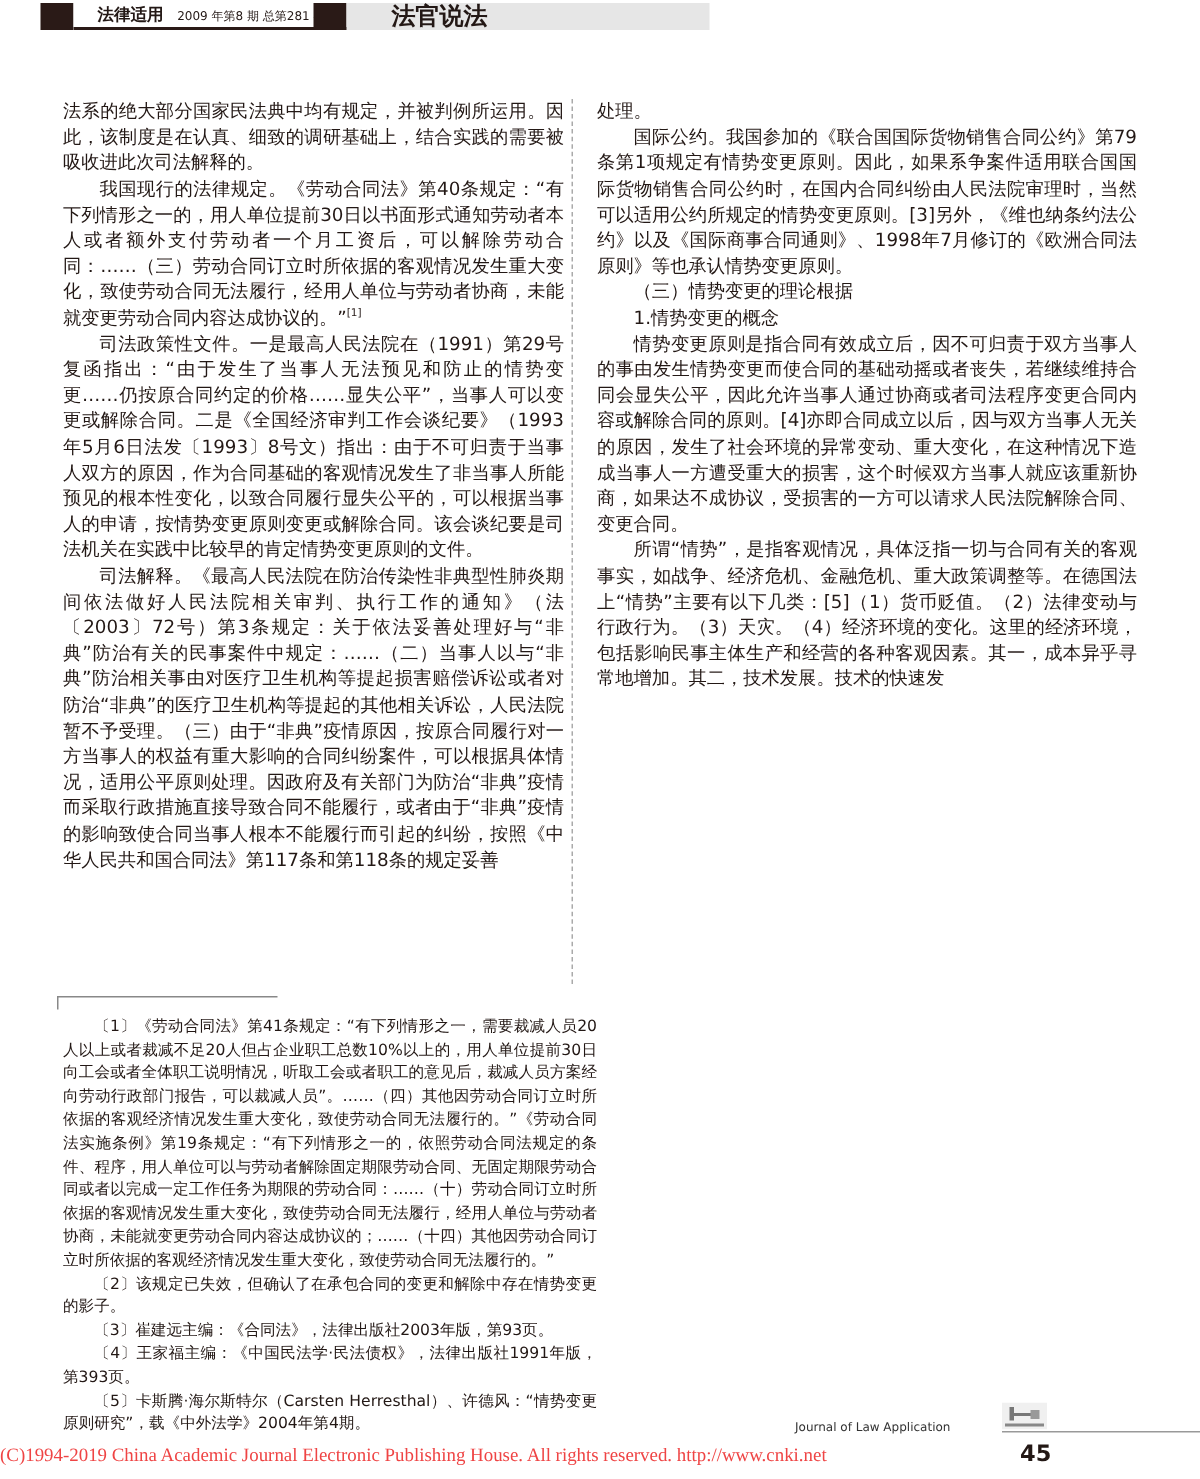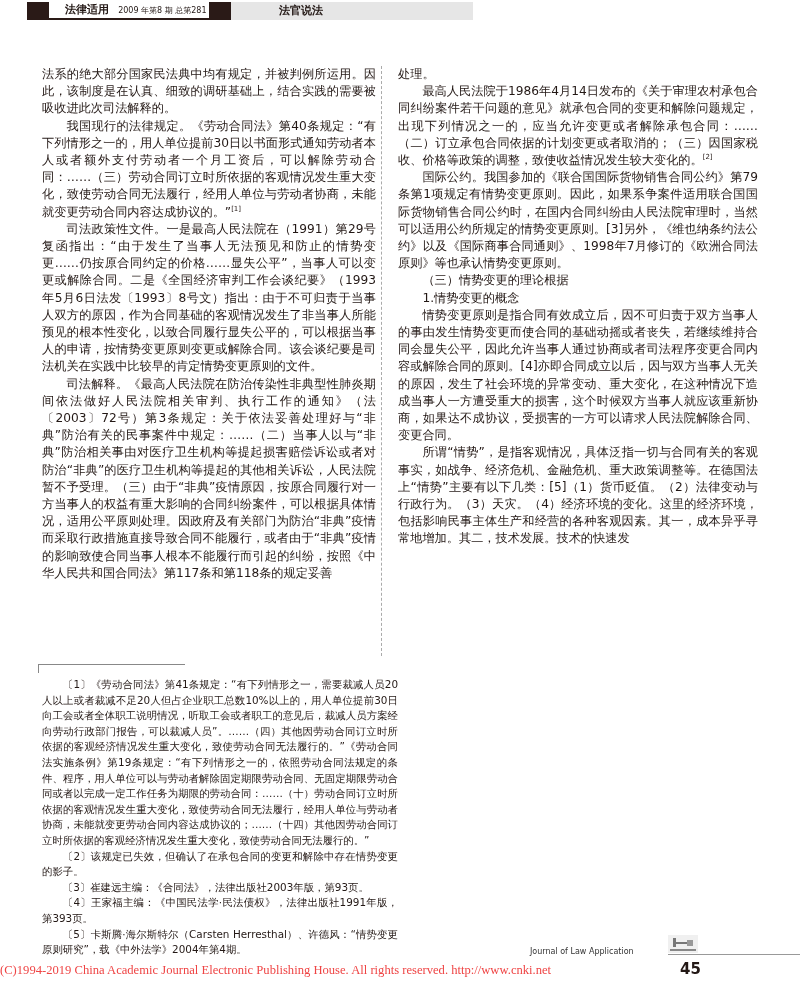--- a/index.html
+++ b/index.html
@@ -9,21 +9,21 @@
       color: #231815;
     }
     .header { position: absolute; left: 27px; top: 2px; width: 446px; height: 18px; }
     .header-dark-left { position: absolute; left: 0; top: 0; width: 22px; height: 18px; background: #2a1a17; }
     .header-journal { position: absolute; left: 22px; top: 0; width: 184px; height: 16px; background: #fff;
       border-bottom: 2px solid #2a1a17; font-size: 10px; line-height: 16px; text-align: center; white-space: nowrap; }
     .header-journal .jname { font-size: 11px; font-weight: bold; margin-right: 6px; }
     .header-journal .jissue { font-size: 8px; }
     .header-dark-mid { position: absolute; left: 182px; top: 0; width: 22px; height: 18px; background: #2a1a17; }
     .header-section { position: absolute; left: 204px; top: 0; width: 242px; height: 18px; background: #e6e6e6;
-      font-size: 11px; font-weight: bold; line-height: 18px; padding-left: 48px; box-sizing: border-box; }
+      font-size: 16px; font-weight: bold; line-height: 18px; padding-left: 30px; box-sizing: border-box; }
 
     .col { position: absolute; top: 66px; font-size: 12.2px; line-height: 17.2px; text-align: justify; }
     .col-left { left: 42px; width: 334px; }
     .col-right { left: 398px; width: 360px; }
     .col p { margin: 0; }
     .col p.ind { text-indent: 2em; }
     .col p.sub { padding-left: 2em; }
     .col-divider { position: absolute; left: 381px; top: 66px; height: 590px; border-left: 1px dashed #aaa; }
     sup { font-size: 7px; vertical-align: super; line-height: 0; }
 
@@ -55,21 +55,20 @@
   <p>法系的绝大部分国家民法典中均有规定，并被判例所运用。因此，该制度是在认真、细致的调研基础上，结合实践的需要被吸收进此次司法解释的。</p>
   <p class="ind"><span>我国现行的法律规定。《劳动合同法》第40条规定：“有下列情形之一的，用人单位提前30日以书面形式通知劳动者本人或者额外支付劳动者一个月工资后，可以解除劳动合同：……（三）劳动合同订立时所依据的客观情况发生重大变化，致使劳动合同无法履行，经用人单位与劳动者协商，未能就变更劳动合同内容达成协议的。”</span><sup>[1]</sup></p>
   <p class="ind">司法政策性文件。一是最高人民法院在（1991）第29号复函指出：“由于发生了当事人无法预见和防止的情势变更……仍按原合同约定的价格……显失公平”，当事人可以变更或解除合同。二是《全国经济审判工作会谈纪要》（1993年5月6日法发〔1993〕8号文）指出：由于不可归责于当事人双方的原因，作为合同基础的客观情况发生了非当事人所能预见的根本性变化，以致合同履行显失公平的，可以根据当事人的申请，按情势变更原则变更或解除合同。该会谈纪要是司法机关在实践中比较早的肯定情势变更原则的文件。</p>
   <p class="ind">司法解释。《最高人民法院在防治传染性非典型性肺炎期间依法做好人民法院相关审判、执行工作的通知》（法〔2003〕72号）第3条规定：关于依法妥善处理好与“非典”防治有关的民事案件中规定：……（二）当事人以与“非典”防治相关事由对医疗卫生机构等提起损害赔偿诉讼或者对防治“非典”的医疗卫生机构等提起的其他相关诉讼，人民法院暂不予受理。（三）由于“非典”疫情原因，按原合同履行对一方当事人的权益有重大影响的合同纠纷案件，可以根据具体情况，适用公平原则处理。因政府及有关部门为防治“非典”疫情而采取行政措施直接导致合同不能履行，或者由于“非典”疫情的影响致使合同当事人根本不能履行而引起的纠纷，按照《中华人民共和国合同法》第117条和第118条的规定妥善</p>
 </div>
 
 <div class="col-divider"></div>
 
 <div class="col col-right">
   <p>处理。</p>
-  <p class="ind"><span>最高人民法院于1986年4月14日发布的《关于审理农村承包合同纠纷案件若干问题的意见》就承包合同的变更和解除问题规定，出现下列情况之一的，应当允许变更或者解除承包合同：……（二）订立承包合同依据的计划变更或者取消的；（三）因国家税收、价格等政策的调整，致使收益情况发生较大变化的。</span><sup>[2]</sup></p>
   <p class="ind">国际公约。我国参加的《联合国国际货物销售合同公约》第79条第1项规定有情势变更原则。因此，如果系争案件适用联合国国际货物销售合同公约时，在国内合同纠纷由人民法院审理时，当然可以适用公约所规定的情势变更原则。[3]另外，《维也纳条约法公约》以及《国际商事合同通则》、1998年7月修订的《欧洲合同法原则》等也承认情势变更原则。</p>
   <p class="sub">（三）情势变更的理论根据</p>
   <p class="sub">1.情势变更的概念</p>
   <p class="ind">情势变更原则是指合同有效成立后，因不可归责于双方当事人的事由发生情势变更而使合同的基础动摇或者丧失，若继续维持合同会显失公平，因此允许当事人通过协商或者司法程序变更合同内容或解除合同的原则。[4]亦即合同成立以后，因与双方当事人无关的原因，发生了社会环境的异常变动、重大变化，在这种情况下造成当事人一方遭受重大的损害，这个时候双方当事人就应该重新协商，如果达不成协议，受损害的一方可以请求人民法院解除合同、变更合同。</p>
   <p class="ind">所谓“情势”，是指客观情况，具体泛指一切与合同有关的客观事实，如战争、经济危机、金融危机、重大政策调整等。在德国法上“情势”主要有以下几类：[5]（1）货币贬值。（2）法律变动与行政行为。（3）天灾。（4）经济环境的变化。这里的经济环境，包括影响民事主体生产和经营的各种客观因素。其一，成本异乎寻常地增加。其二，技术发展。技术的快速发</p>
 </div>
 
 <div class="fn-rule"></div>
 <div class="footnotes">
   <p>〔1〕《劳动合同法》第41条规定：“有下列情形之一，需要裁减人员20人以上或者裁减不足20人但占企业职工总数10%以上的，用人单位提前30日向工会或者全体职工说明情况，听取工会或者职工的意见后，裁减人员方案经向劳动行政部门报告，可以裁减人员”。……（四）其他因劳动合同订立时所依据的客观经济情况发生重大变化，致使劳动合同无法履行的。”《劳动合同法实施条例》第19条规定：“有下列情形之一的，依照劳动合同法规定的条件、程序，用人单位可以与劳动者解除固定期限劳动合同、无固定期限劳动合同或者以完成一定工作任务为期限的劳动合同：……（十）劳动合同订立时所依据的客观情况发生重大变化，致使劳动合同无法履行，经用人单位与劳动者协商，未能就变更劳动合同内容达成协议的；……（十四）其他因劳动合同订立时所依据的客观经济情况发生重大变化，致使劳动合同无法履行的。”</p>

